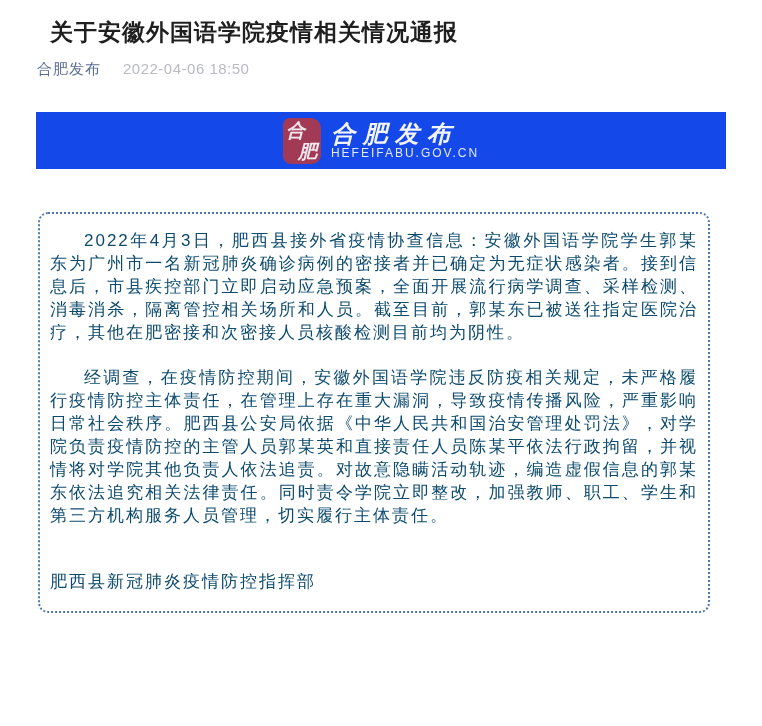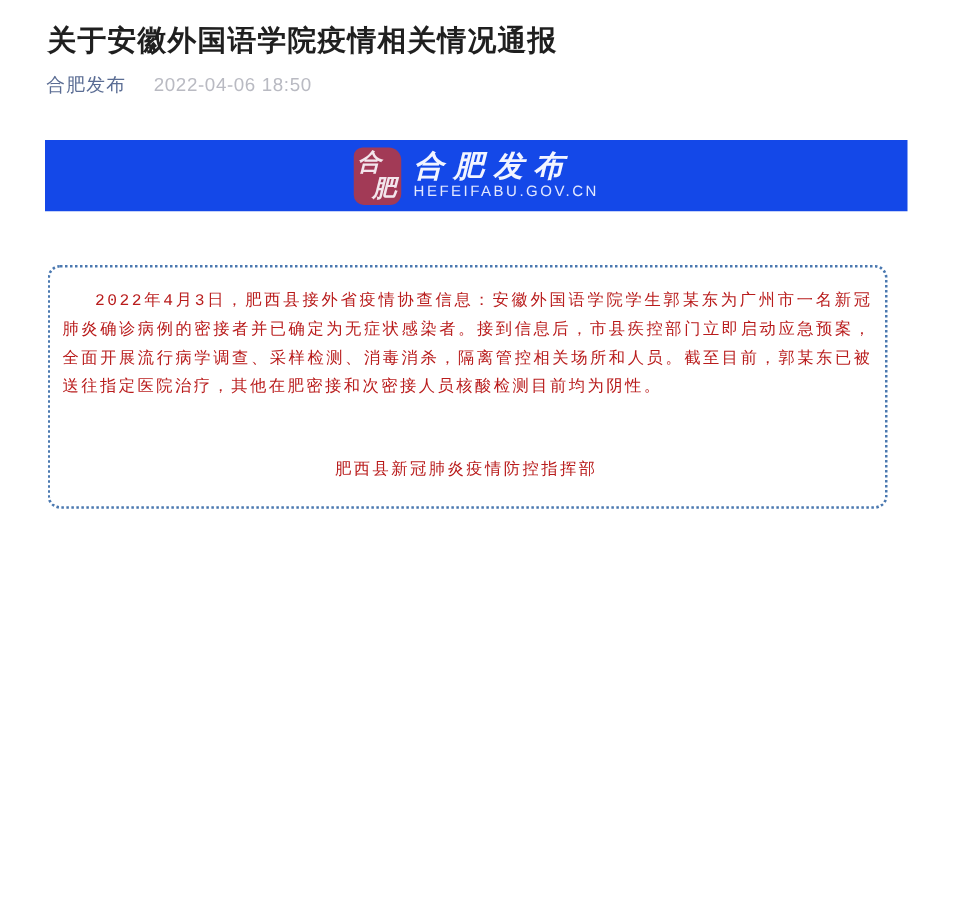--- a/index.html
+++ b/index.html
@@ -11,21 +11,21 @@
   .page {
     width: 762px;
     height: 726px;
     background: #ffffff;
     overflow: hidden;
     position: relative;
   }
   
   .article-title {
     margin: 0;
-    padding: 17px 36px 0 38px;
+    padding: 17px 36px 0 50px;
     font-size: 23px;
     line-height: 31px;
     font-weight: bold;
     color: #1f1f1f;
     letter-spacing: 1px;
   }
   .byline {
     padding: 11px 36px 0 37px;
     font-size: 15px;
     line-height: 20px;
@@ -104,34 +104,33 @@
     color: #e2e8ff;
     white-space: nowrap;
   }
   
   .notice-box {
     margin: 43px 0 0 38px;
     width: 648px;
     border: 2px dotted #4a78b0;
     border-radius: 10px;
     padding: 15px 10px 14px 10px;
-    color: #b91c1c;
-    font-size: 13px;
+    color: #0c4a6e;
+    font-size: 17px;
     line-height: 23px;
     letter-spacing: 2px;
     text-align: justify;
-    font-family: Liberation Mono, monospace;
   }
   .notice-box p {
     margin: 0 0 22px 0;
     text-indent: 2em;
   }
   .signature {
     margin-top: 39px;
-    text-align: center;
+    text-align: left;
     line-height: 31px;
     padding-right: 2px;
   }
 </style>
 </head>
 <body>
 
 <div class="page">
 
   <h1 class="article-title">关于安徽外国语学院疫情相关情况通报</h1>
@@ -149,18 +148,19 @@
       </div>
       <div class="brand-text">
         <div class="brand-name">合肥发布</div>
         <div class="brand-url">HEFEIFABU.GOV.CN</div>
       </div>
     </div>
   </div>
 
   <div class="notice-box">
     <p>2022年4月3日，肥西县接外省疫情协查信息：安徽外国语学院学生郭某东为广州市一名新冠肺炎确诊病例的密接者并已确定为无症状感染者。接到信息后，市县疾控部门立即启动应急预案，全面开展流行病学调查、采样检测、消毒消杀，隔离管控相关场所和人员。截至目前，郭某东已被送往指定医院治疗，其他在肥密接和次密接人员核酸检测目前均为阴性。</p>
+    <p>经调查，在疫情防控期间，安徽外国语学院违反防疫相关规定，未严格履行疫情防控主体责任，在管理上存在重大漏洞，导致疫情传播风险，严重影响日常社会秩序。肥西县公安局依据《中华人民共和国治安管理处罚法》，对学院负责疫情防控的主管人员郭某英和直接责任人员陈某平依法行政拘留，并视情将对学院其他负责人依法追责。对故意隐瞒活动轨迹，编造虚假信息的郭某东依法追究相关法律责任。同时责令学院立即整改，加强教师、职工、学生和第三方机构服务人员管理，切实履行主体责任。</p>
     <div class="signature">
       <div>肥西县新冠肺炎疫情防控指挥部</div>
     </div>
   </div>
 
 </div>
 
 </body></html>

